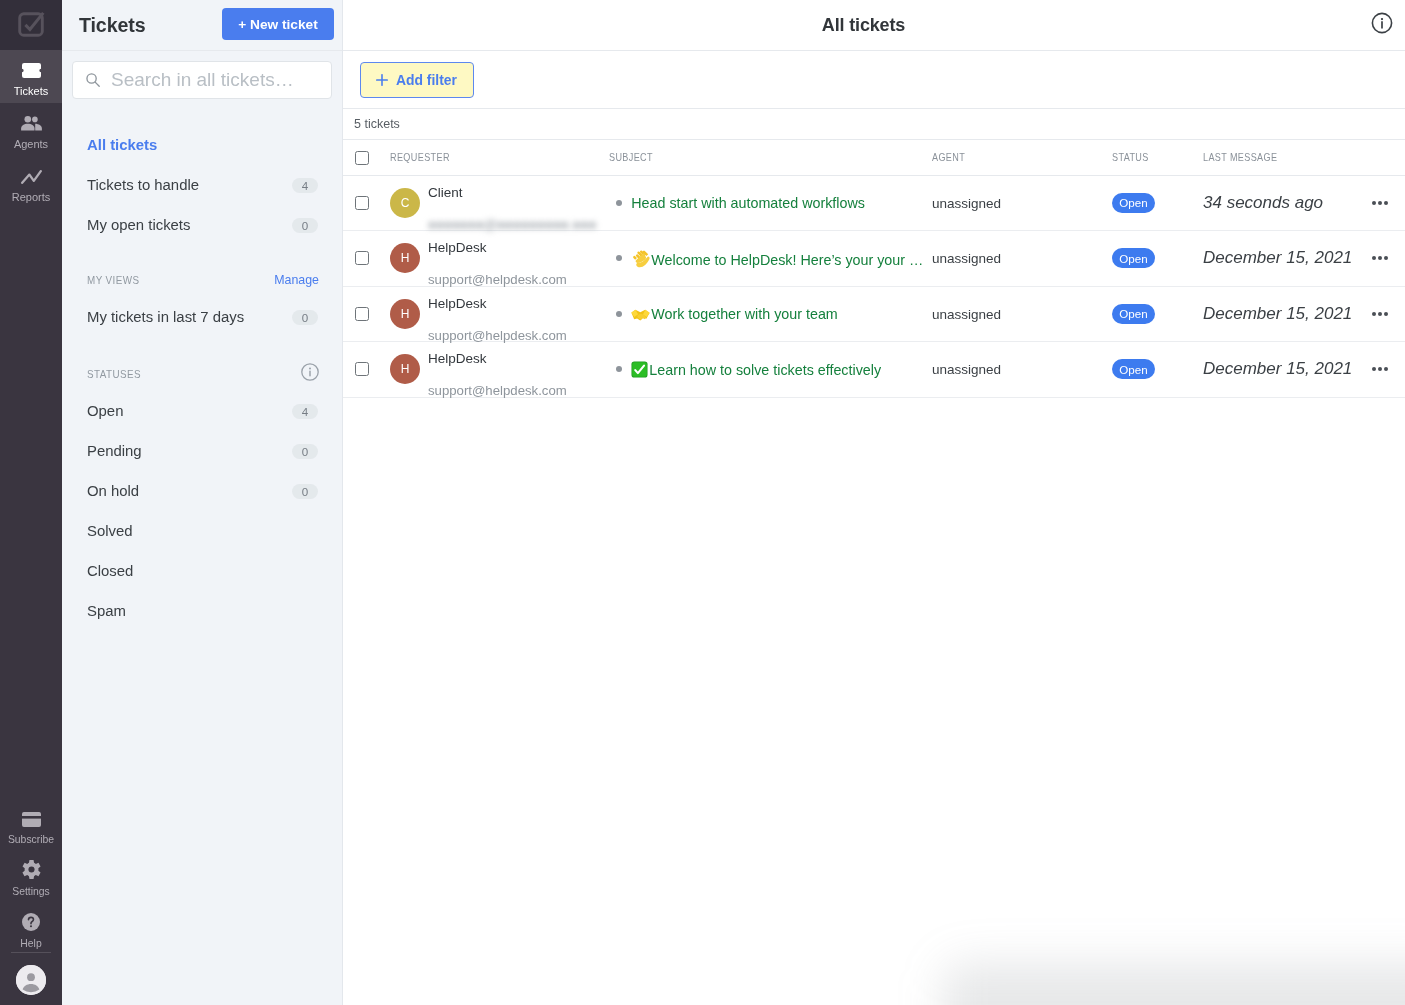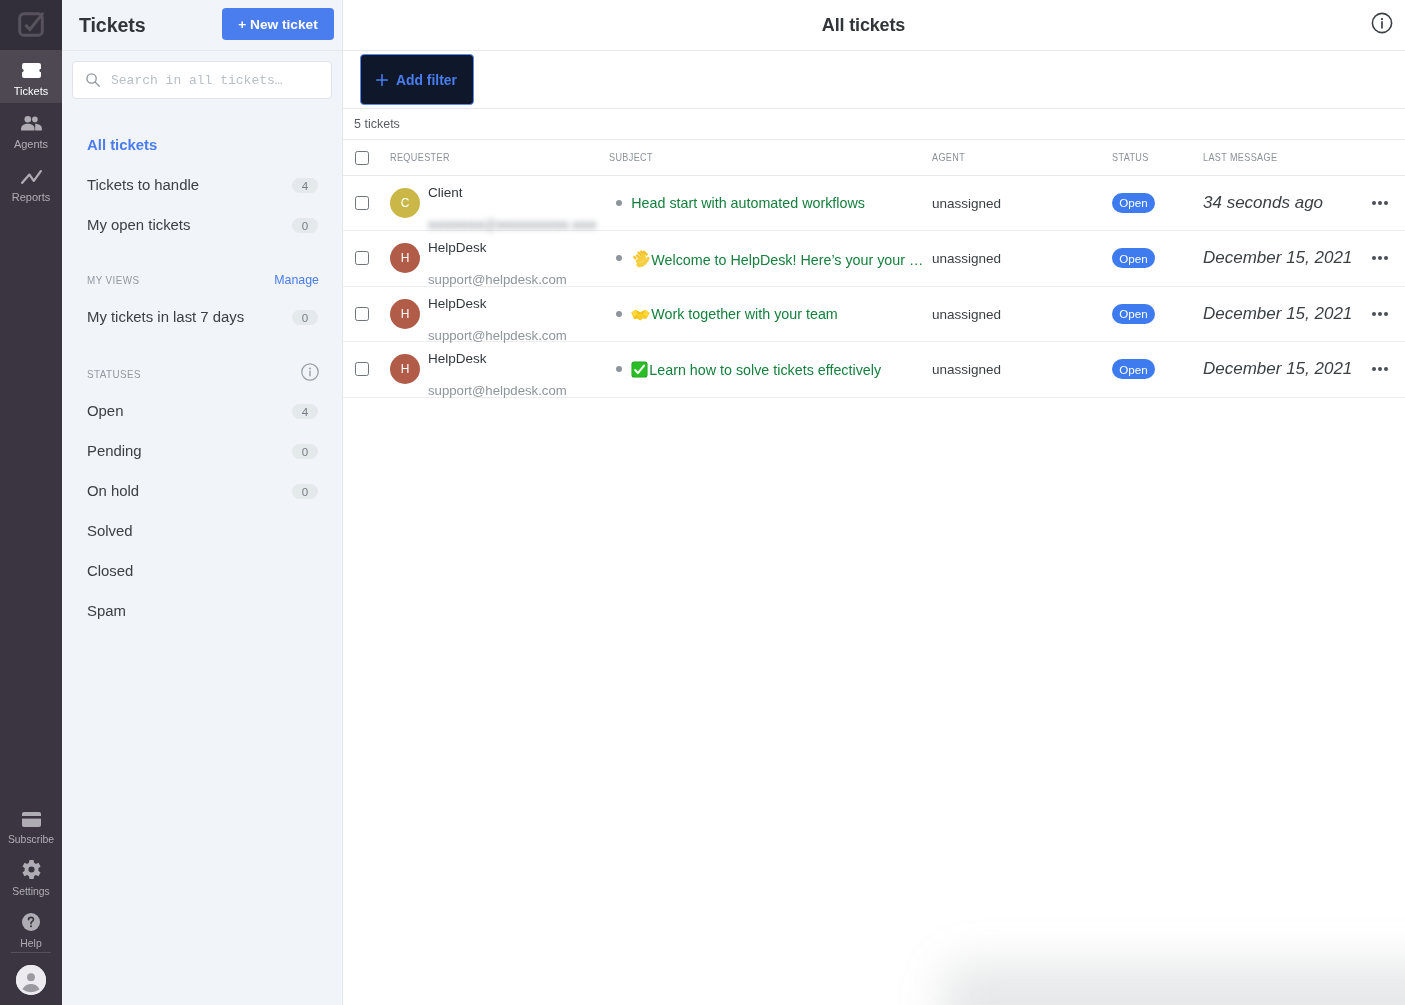--- a/index.html
+++ b/index.html
@@ -64,21 +64,21 @@
     background: #4a7dee; color: #fff; border: none; border-radius: 4px;
     font-size: 13.7px; font-weight: bold; padding: 0 14px; height: 32px;
     cursor: pointer; font-family: inherit; white-space: nowrap; width: 112px; position:relative; top:-1px;
   }
   .sb-search { padding: 10px 10px 0 10px; }
   .search-box {
     height: 38px; background: #fff; border: 1px solid #e0e4e8; border-radius: 4px;
     display: flex; align-items: center; padding: 0 12px;
   }
   .search-box .ph {
-    font-size: 13px; color: #b9bfc5; padding-left: 10px; font-family: Liberation Mono, monospace;
+    font-size: 19px; color: #b9bfc5; padding-left: 10px;
   }
 
   .sb-nav { padding-top: 26px; }
   .nav-item {
     display: flex; align-items: center; justify-content: space-between;
     height: 40px; padding: 0 24px 0 25px; cursor: pointer; font-size: 14.9px; color: #3b4045;
   }
   .nav-item.sel { color: #4a7dee; font-weight: bold; }
   .badge {
     background: #e4e9ec; color: #767d85; border-radius: 8px; font-size: 11.6px;
@@ -96,21 +96,21 @@
   .main { flex: 1; height: 1005px; display: flex; flex-direction: column; background: #fff; position: relative;}
   .main-head {
     height: 51px; border-bottom: 1px solid #e6e9ed;
     display: flex; align-items: center; justify-content: center; position: relative;
     padding-right: 21px;
   }
   .main-title { font-size: 18px; font-weight: bold; color: #32363a; letter-spacing:-0.15px; }
   .main-info { position: absolute; right: 12px; top: 12px; cursor: pointer; }
   .filterbar { height: 58px; display: flex; align-items: center; padding-left: 17px; border-bottom: 1px solid #e6e9ed;}
   .btn-filter {
-    height: 51px; border: 1px solid #5d88ef; color: #4a7dee; background: #0f172a;
+    height: 36px; border: 1px solid #5d88ef; color: #4a7dee; background: #fef9c3;
     border-radius: 4px; font-size: 13.9px; font-weight: bold; padding: 0 16px 0 15px;
     display: flex; align-items: center; gap: 8px; cursor: pointer; font-family: inherit;
   }
   .count-row { height: 31px; display: flex; align-items: center; padding-left: 11px; font-size: 12.5px; color: #585e64; border-bottom: 1px solid #e6e9ed;}
 
   table.tickets { width: 100%; border-collapse: collapse; table-layout: fixed; }
   table.tickets th {
     font-size: 11px; color: #8a9199; font-weight: normal; letter-spacing: 0.45px;
     text-align: left; height: 35px; border-bottom: 1px solid #e6e9ed; padding: 0;
     vertical-align: middle;

